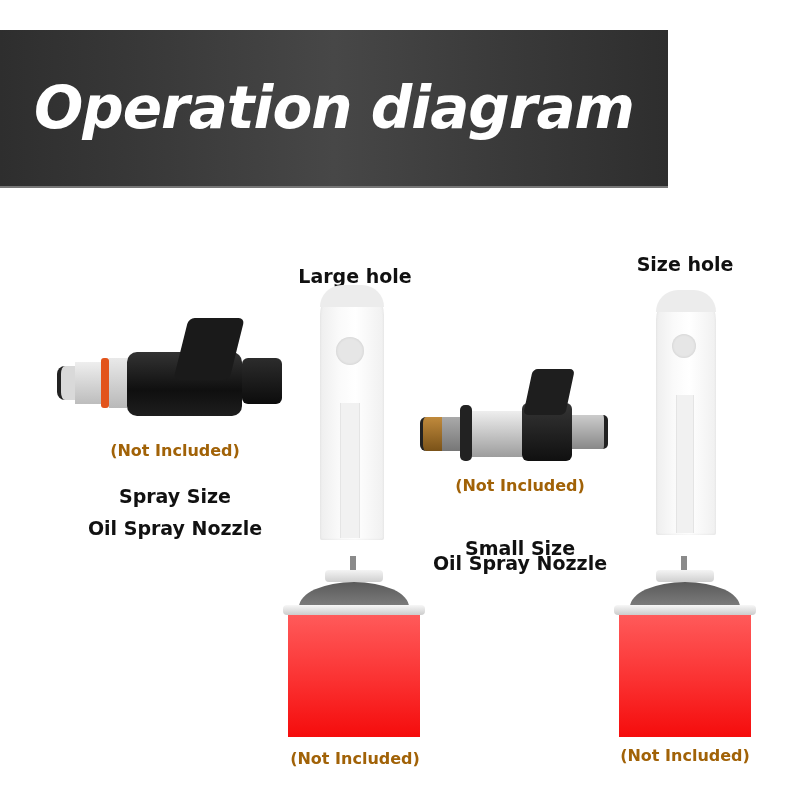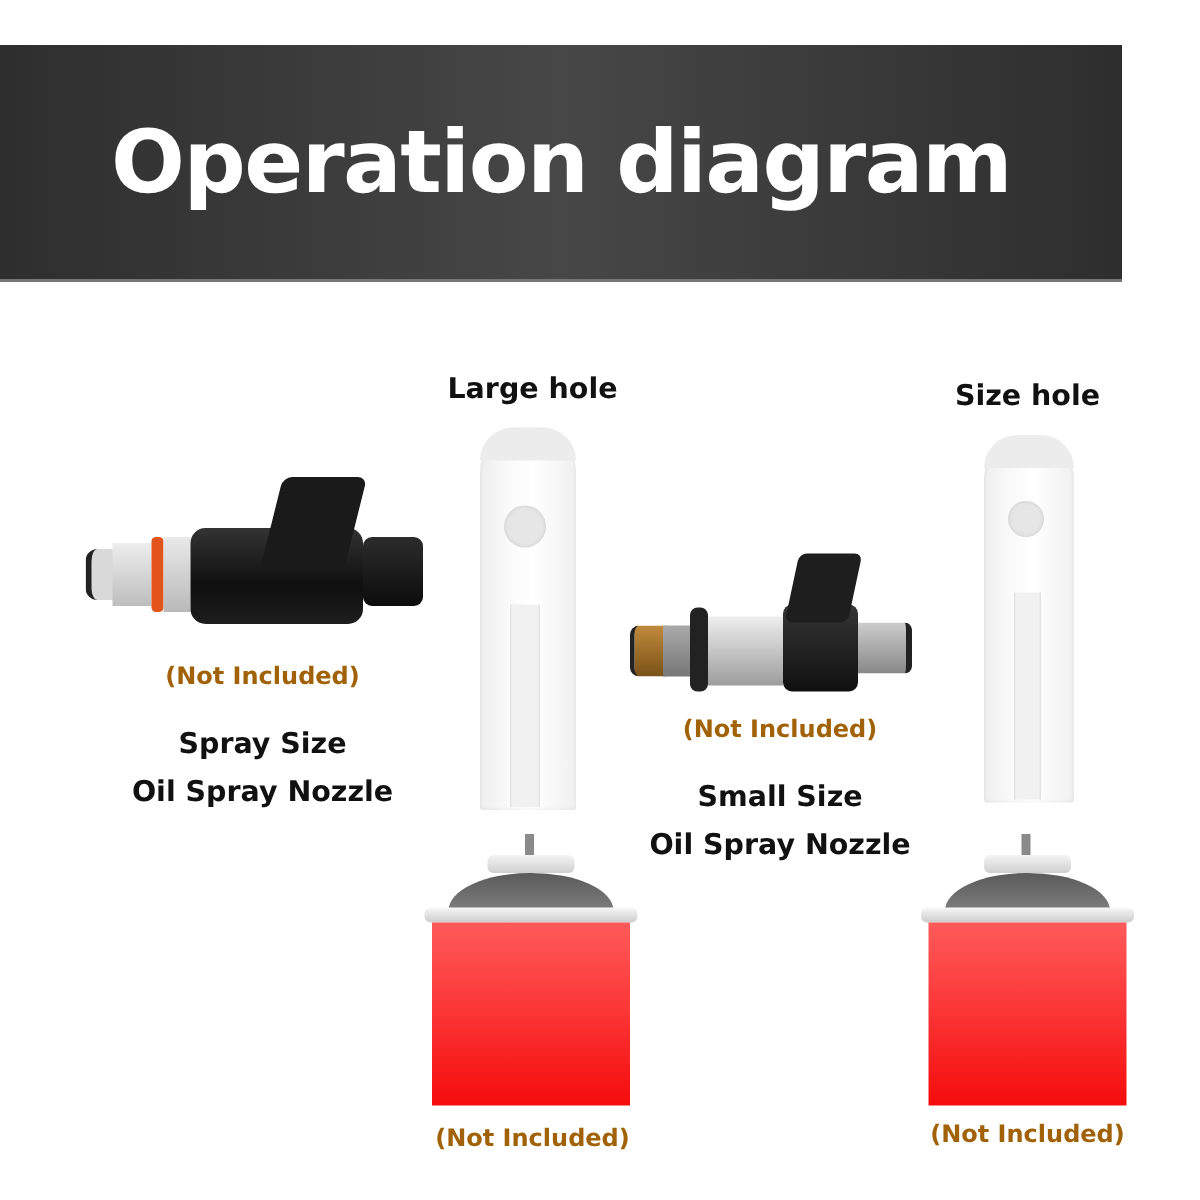--- a/index.html
+++ b/index.html
@@ -1,20 +1,20 @@
 <!DOCTYPE html>
 <html><head>
 <meta charset="utf-8">
 <style>
   html, body { margin: 0; padding: 0; }
   body { width: 800px; height: 800px; background: #ffffff; position: relative; overflow: hidden; font-family: "DejaVu Sans", sans-serif; }
   .abs { position: absolute; }
-  .banner { left: 0; top: 30px; width: 748px; height: 156px;
+  .banner { left: 0; top: 30px; width: 668px; height: 156px;
     background: linear-gradient(90deg, #2e2e2e 0%, #3a3a3a 25%, #474747 50%, #3a3a3a 75%, #2e2e2e 100%);
-    border-bottom: 2px solid #777; }
+    border-bottom: 2px solid #777; font-style: italic; }
   .banner-title { position: absolute; left: 0; right: 0; top: 48px; text-align: center; color: #fff;
     font-weight: bold; font-size: 58px; letter-spacing: -1px; line-height: 60px; }
   .lbl { font-weight: bold; color: #111; text-align: center; white-space: nowrap; }
   .hole-lbl { font-size: 19px; }
   .size-lbl { font-size: 19px; line-height: 32px; }
   .ni { color: #a16207; font-weight: bold; font-size: 16px; text-align: center; white-space: nowrap; }
 
   
   .tube { background: linear-gradient(90deg, #eeeeee 0%, #fafafa 30%, #ffffff 55%, #f0f0f0 100%);
     border-radius: 30px 30px 2px 2px; box-shadow: inset 0 0 3px rgba(0,0,0,0.08); }
@@ -33,21 +33,21 @@
   .inj { position: absolute; }
   .part { position: absolute; }
 </style>
 </head>
 <body>
 
 <div class="abs banner">
   <div class="banner-title">Operation diagram</div>
 </div>
 
-<div class="abs lbl hole-lbl" style="left:280px; top:248px; width:150px;">Large hole</div>
+<div class="abs lbl hole-lbl" style="left:280px; top:265px; width:150px;">Large hole</div>
 <div class="abs lbl hole-lbl" style="left:610px; top:253px; width:150px;">Size hole</div>
 
 <div class="abs tube" style="left:320px; top:285px; width:64px; height:255px;">
   <div class="cap"></div>
   <div class="hole" style="left:16px; top:52px; width:28px; height:28px;"></div>
   <div class="groove" style="left:20px; top:118px; width:18px; height:135px;"></div>
 </div>
 
 <div class="abs tube" style="left:656px; top:290px; width:60px; height:245px;">
   <div class="cap"></div>
@@ -71,21 +71,21 @@
 <div class="inj" style="left:420px; top:365px; width:188px; height:100px;">
   <div class="part" style="left:0; top:52px; width:22px; height:34px; background:linear-gradient(180deg,#c08a3c,#7a5218); border-radius:6px 0 0 6px; border-left:3px solid #222;"></div>
   <div class="part" style="left:22px; top:52px; width:18px; height:34px; background:linear-gradient(180deg,#aaa,#777);"></div>
   <div class="part" style="left:40px; top:40px; width:12px; height:56px; background:#222; border-radius:5px;"></div>
   <div class="part" style="left:52px; top:46px; width:50px; height:46px; background:linear-gradient(180deg,#eee,#9d9d9d);"></div>
   <div class="part" style="left:102px; top:38px; width:50px; height:58px; background:linear-gradient(180deg,#353535,#101010); border-radius:6px;"></div>
   <div class="part" style="left:108px; top:4px; width:42px; height:46px; background:#1e1e1e; border-radius:5px; transform:skewX(-12deg);"></div>
   <div class="part" style="left:152px; top:50px; width:32px; height:34px; background:linear-gradient(180deg,#ccc,#888); border-right:4px solid #222; border-radius:0 5px 5px 0;"></div>
 </div>
 <div class="abs ni" style="left:420px; top:476px; width:200px;">(Not Included)</div>
-<div class="abs lbl size-lbl" style="left:395px; top:515px; width:250px;text-align:center;">Small Size</div>
+<div class="abs lbl size-lbl" style="left:395px; top:532px; width:250px;text-align:center;">Small Size</div>
 <div class="abs lbl size-lbl" style="left:395px; top:547px; width:250px;">Oil Spray Nozzle</div>
 
 <div class="abs" style="left:283px; top:552px; width:142px; height:190px;">
   <div class="abs stem" style="left:67px; top:4px; height:14px;"></div>
   <div class="abs capring" style="left:42px; top:18px; width:58px; height:12px;"></div>
   <div class="abs dome" style="left:16px; top:30px; width:110px; height:25px;"></div>
   <div class="abs rim" style="left:0; top:53px; width:142px; height:10px;"></div>
   <div class="abs body" style="left:5px; top:63px; width:132px; height:122px;"></div>
 </div>
 <div class="abs ni" style="left:255px; top:749px; width:200px;">(Not Included)</div>

